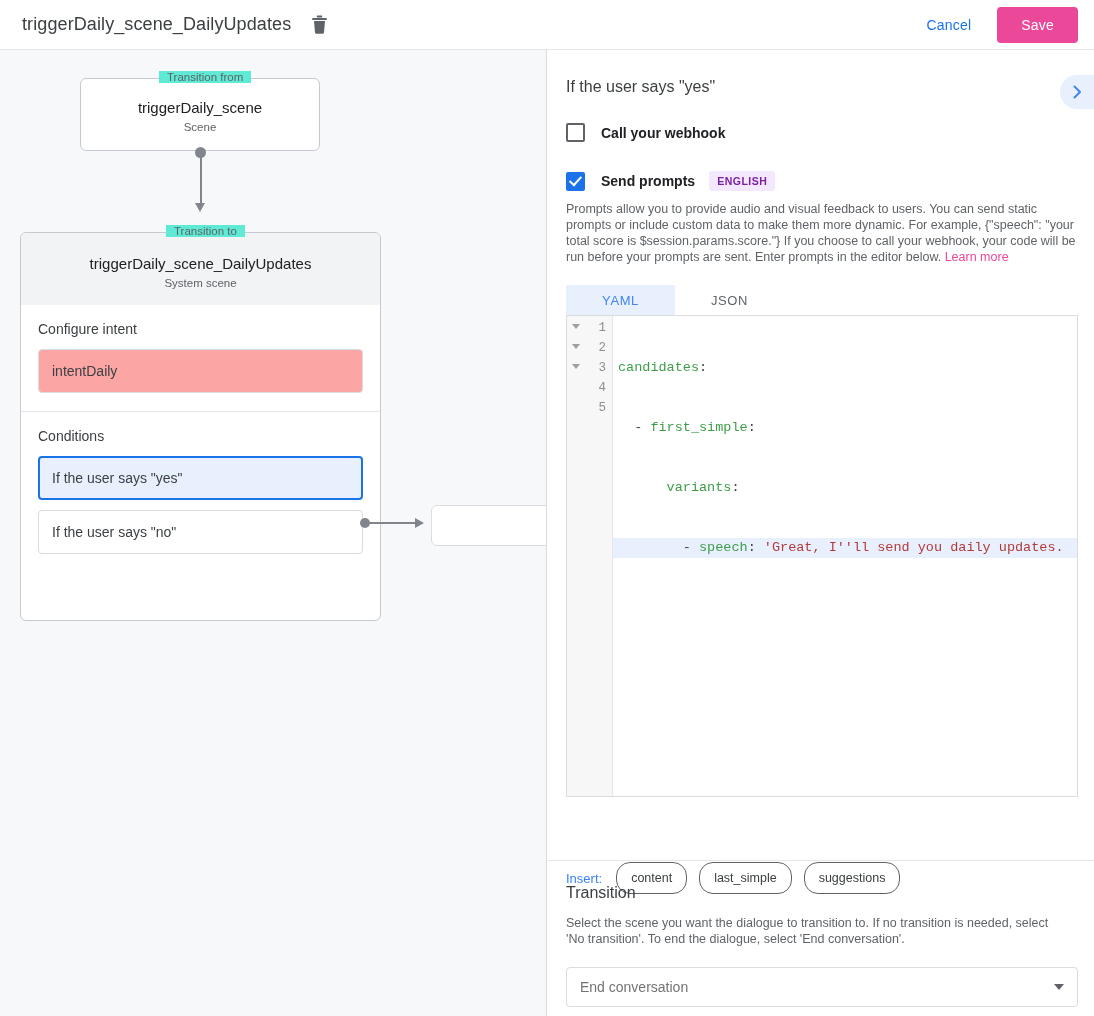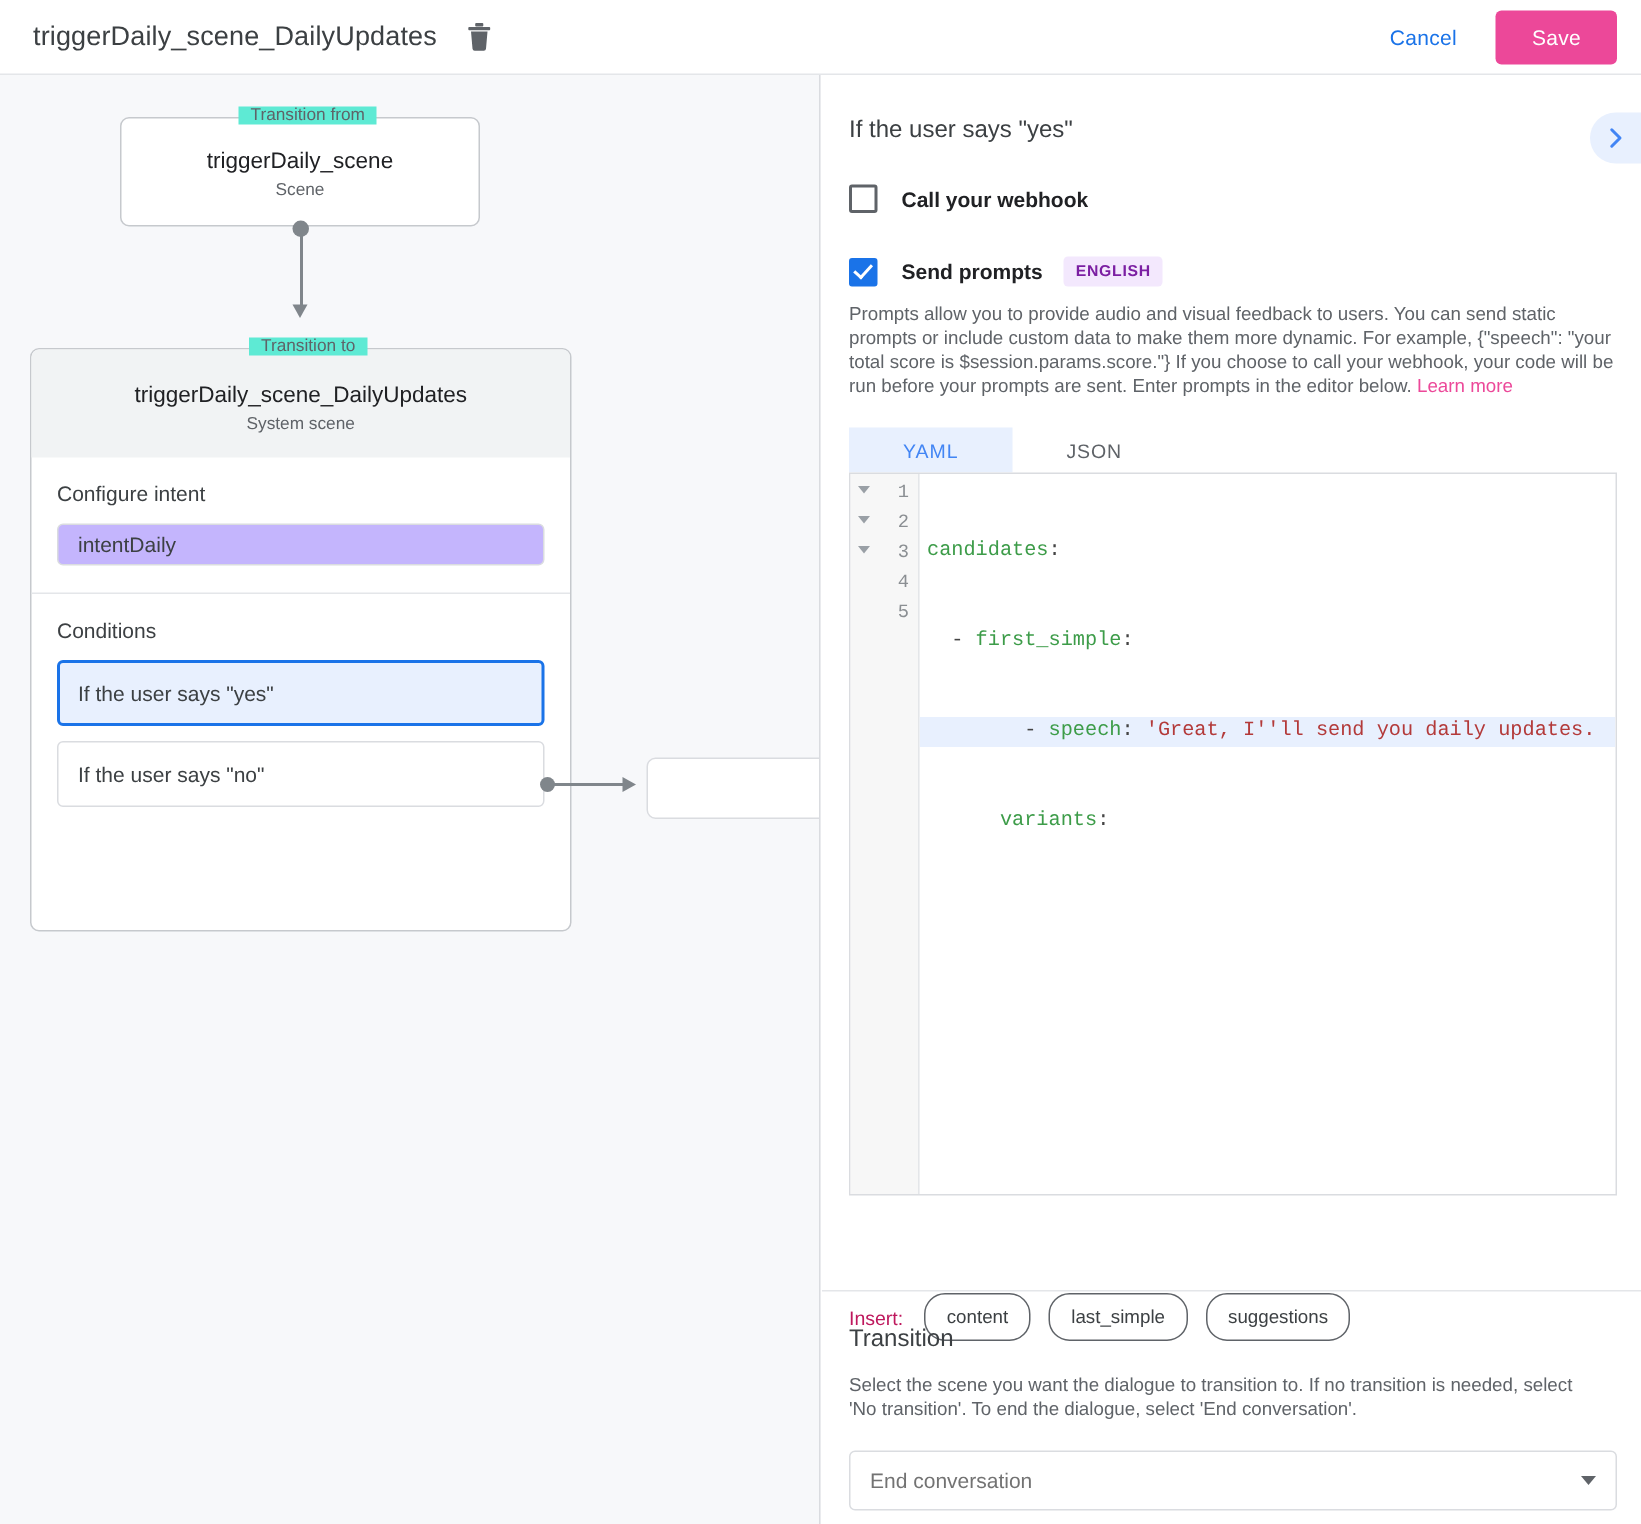--- a/index.html
+++ b/index.html
@@ -116,23 +116,23 @@
     padding: 22px 0 16px 0;
   }
   #tt-title { text-align: center; font-size: 15px; color: #202124; }
   #tt-sub { text-align: center; font-size: 11.5px; color: #5f6368; margin-top: 5px; }
 
   .section-block { padding: 16px 17px 18px 17px; }
   #intent-section { border-bottom: 1px solid #e4e6e9; }
   .section-label { font-size: 14px; color: #3c4043; margin-bottom: 12px; }
   .white-field {
     border: 1px solid #dadce0; border-radius: 4px;
-    height: 28px; display: flex; align-items: center;
+    height: 44px; display: flex; align-items: center;
     padding: 0 13px; font-size: 14px; color: #3c4043;
-    background: #c4b5fd; cursor: pointer;
+    background: #fca5a5; cursor: pointer;
   }
   .cond-item {
     border: 1px solid #dadce0; border-radius: 4px;
     height: 44px; display: flex; align-items: center;
     padding: 0 13px; font-size: 14px; color: #3c4043;
     background: #fff; margin-bottom: 10px; cursor: pointer;
   }
   .cond-item.selected {
     background: #e8f0fe; border: 2px solid #1a73e8;
     padding: 0 12px;
@@ -267,21 +267,21 @@
   .code-line.hl { background: #e8f0fe; }
   .tok-key { color: #3d9c49; }
   .tok-str { color: #b33a3a; }
   .tok-pun { color: #444; }
 
   
   #insert-row {
     position: absolute; left: 18px; top: 812px;
     display: flex; align-items: center; gap: 12px;
   }
-  #insert-label { font-size: 13px; color: #be185d; margin-right: 2px; }
+  #insert-label { font-size: 13px; color: #3b82f6; margin-right: 2px; }
   .chip {
     border: 1px solid #5f6368; border-radius: 14px;
     height: 32px; padding: 0 14px;
     display: flex; align-items: center;
     font-size: 12.5px; color: #3c4043; cursor: pointer;
     background: #fff;
   }
 
   #panel-divider {
     position: absolute; left: 0; top: 810px; width: 546px; height: 1px;
@@ -410,22 +410,22 @@
       <div class="gutter-row">
         <span>4</span>
       </div>
       <div class="gutter-row">
         <span>5</span>
       </div>
     </div>
     <div id="code-area">
       <div class="code-line"><span class="tok-key">candidates</span><span class="tok-pun">:</span></div>
       <div class="code-line"><span class="tok-pun">  - </span><span class="tok-key">first_simple</span><span class="tok-pun">:</span></div>
+      <div class="code-line"><span class="tok-pun">      </span><span class="tok-key">variants</span><span class="tok-pun">:</span></div>
       <div class="code-line hl"><span class="tok-pun">        - </span><span class="tok-key">speech</span><span class="tok-pun">:</span><span class="tok-pun"> </span><span class="tok-str">'Great, I''ll send you daily updates.</span></div>
-      <div class="code-line"><span class="tok-pun">      </span><span class="tok-key">variants</span><span class="tok-pun">:</span></div>
       <div class="code-line"><span></span></div>
     </div>
   </div>
 
   <div id="insert-row">
     <div id="insert-label">Insert:</div>
     <div class="chip">content</div>
     <div class="chip">last_simple</div>
     <div class="chip">suggestions</div>
   </div>

